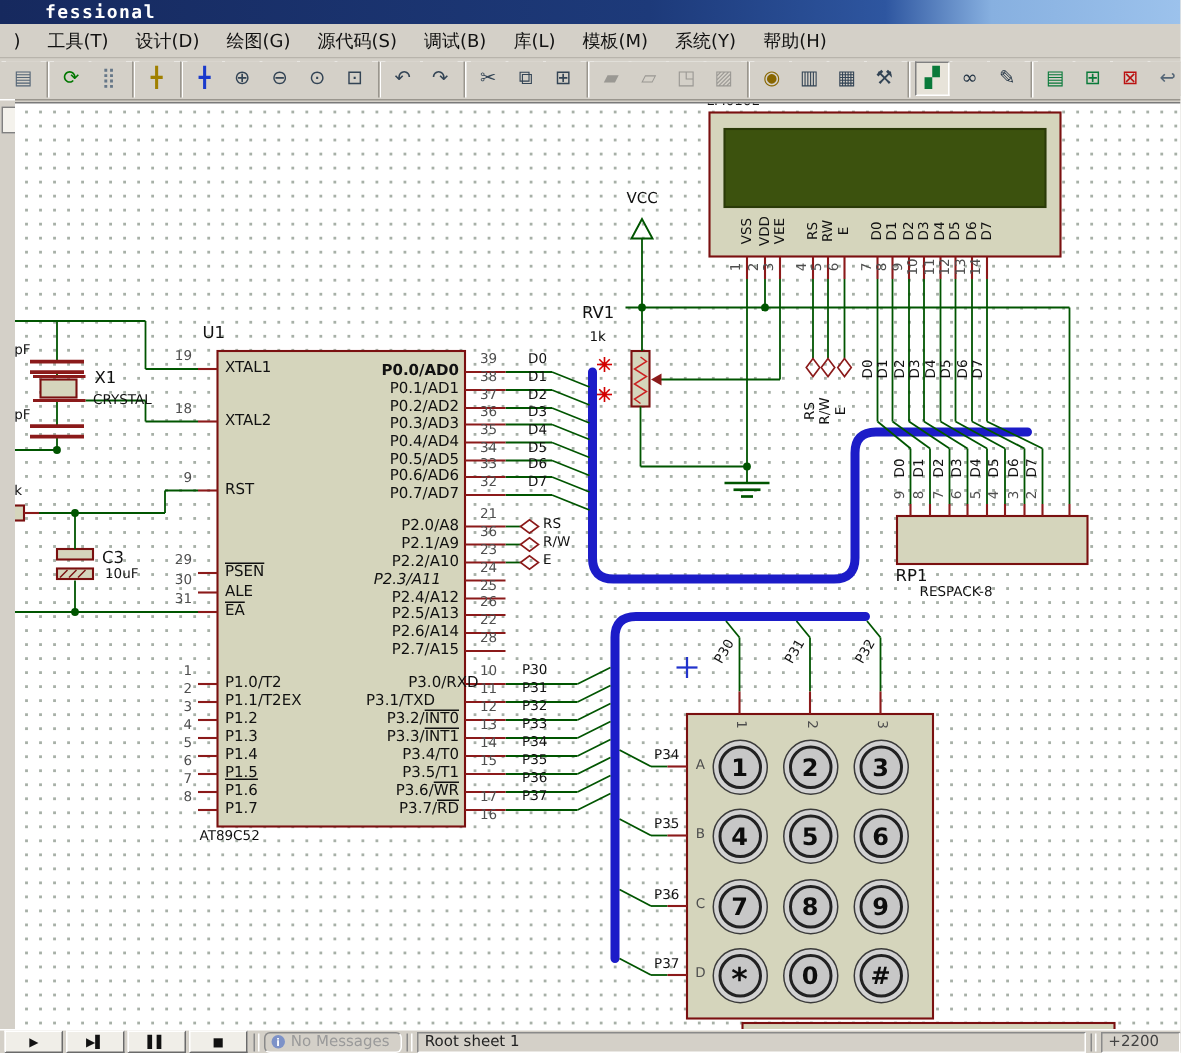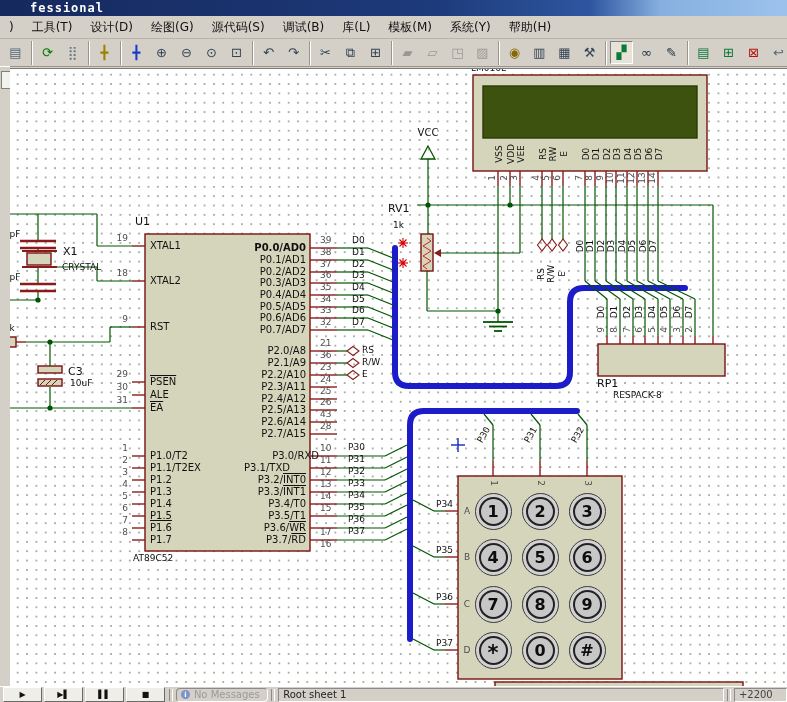--- a/index.html
+++ b/index.html
@@ -410,26 +410,26 @@
       <span class="cl " style="left: 296px; top: 244px; transform: translateX(-100%);">P0.6/AD6</span>
       <span class="cl n" style="left: 310px; top: 249px;">32</span>
       <span class="cl " style="left: 296px; top: 256px; transform: translateX(-100%);">P0.7/AD7</span>
       <span class="cl n" style="left: 310px; top: 270px;">21</span>
       <span class="cl " style="left: 296px; top: 277px; transform: translateX(-100%);">P2.0/A8</span>
       <span class="cl n" style="left: 310px; top: 282px;">36</span>
       <span class="cl " style="left: 296px; top: 289px; transform: translateX(-100%);">P2.1/A9</span>
       <span class="cl n" style="left: 310px; top: 294px;">23</span>
       <span class="cl " style="left: 296px; top: 301px; transform: translateX(-100%);">P2.2/A10</span>
       <span class="cl n" style="left: 310px; top: 306px;">24</span>
-      <span class="cl " style="left: 296px; top: 313px; transform: translateX(-100%);">P2.3/A11</span>
+      <span class="cl " style="left: 284px; top: 313px; transform: translateX(-100%); font-style: italic;">P2.3/A11</span>
       <span class="cl n" style="left: 310px; top: 318px;">25</span>
       <span class="cl " style="left: 296px; top: 325px; transform: translateX(-100%);">P2.4/A12</span>
       <span class="cl n" style="left: 310px; top: 329px;">26</span>
       <span class="cl " style="left: 296px; top: 336px; transform: translateX(-100%);">P2.5/A13</span>
-      <span class="cl n" style="left: 310px; top: 341px;">43</span>
+      <span class="cl n" style="left: 310px; top: 341px;">22</span>
       <span class="cl " style="left: 296px; top: 348px; transform: translateX(-100%);">P2.6/A14</span>
       <span class="cl n" style="left: 310px; top: 353px;">28</span>
       <span class="cl " style="left: 296px; top: 360px; transform: translateX(-100%);">P2.7/A15</span>
       <span class="cl n" style="left: 310px; top: 375px;">10</span>
       <span class="cl " style="left: 309px; top: 382px; transform: translateX(-100%);">P3.0/RXD</span>
       <span class="cl n" style="left: 310px; top: 387px;">11</span>
       <span class="cl " style="left: 280px; top: 394px; transform: translateX(-100%);">P3.1/TXD</span>
       <span class="cl n" style="left: 310px; top: 399px;">12</span>
       <span class="cl " style="left: 296px; top: 406px; transform: translateX(-100%);">P3.2/<span class="ol">INT0</span></span>
       <span class="cl n" style="left: 310px; top: 411px;">13</span>

